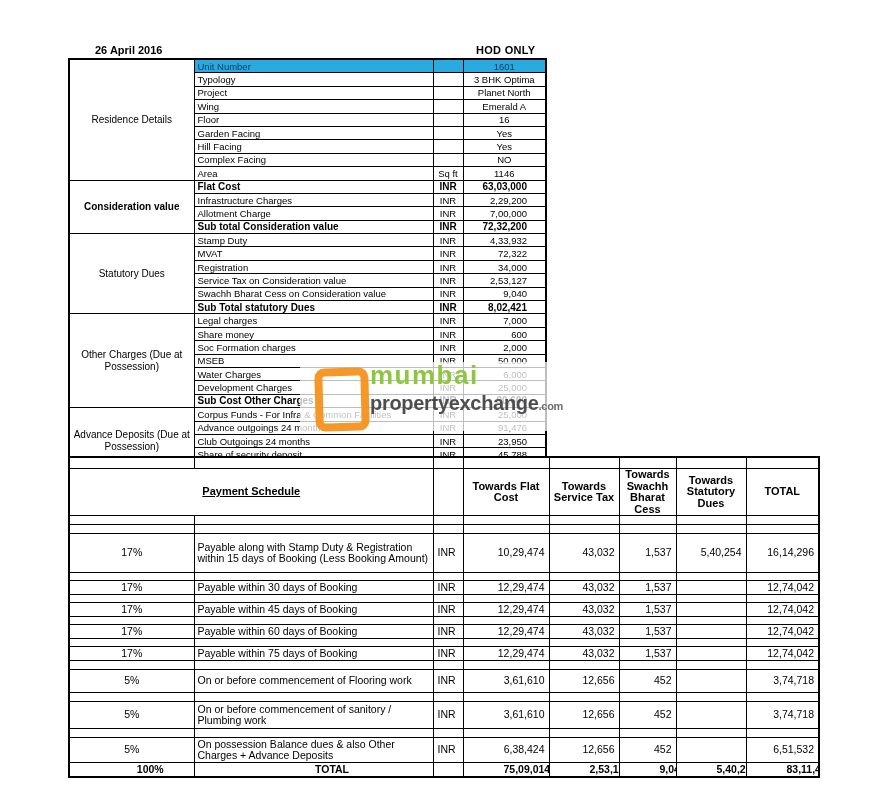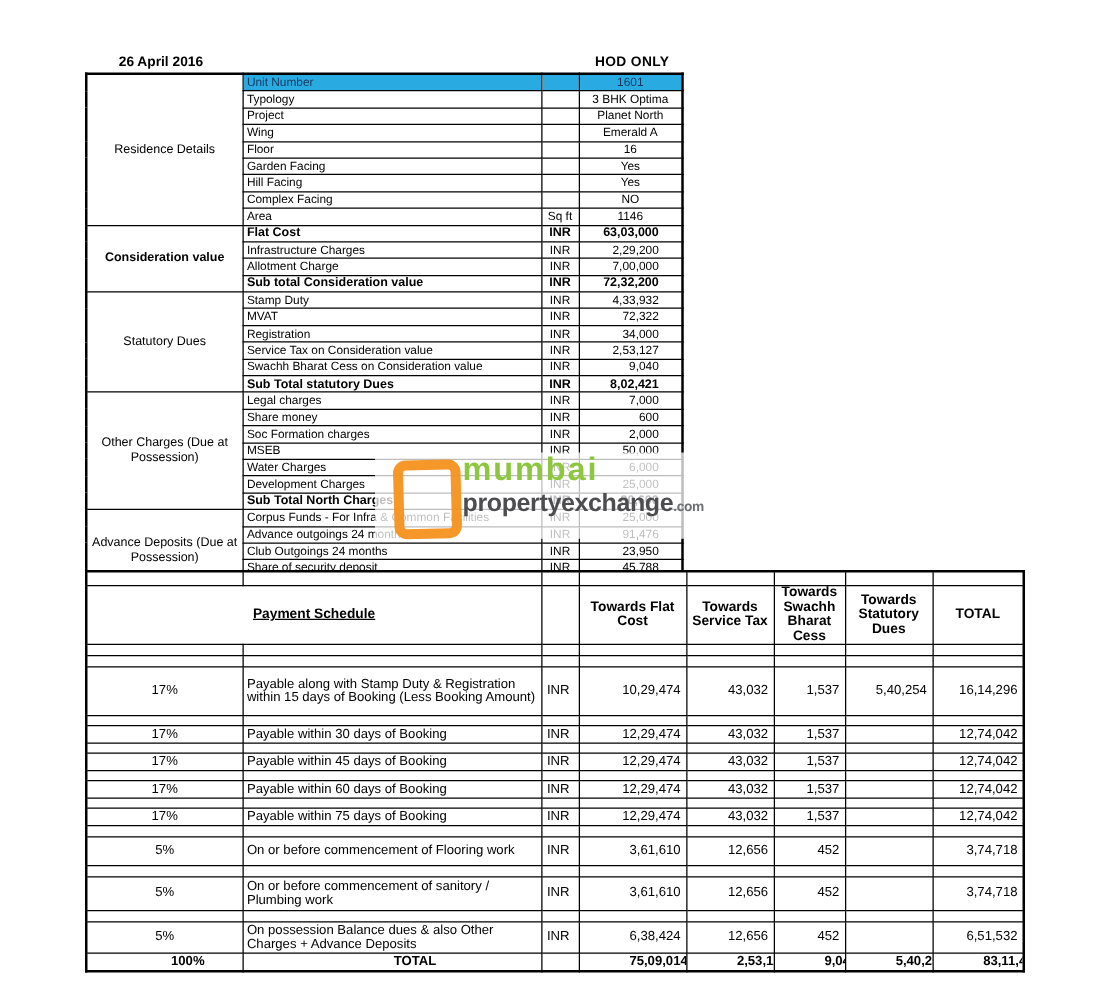--- a/index.html
+++ b/index.html
@@ -201,21 +201,21 @@
           <td class="rlabel">Water Charges</td>
           <td class="runit">INR</td>
           <td class="rvalue right">6,000</td>
         </tr>
         <tr>
           <td class="rlabel">Development Charges</td>
           <td class="runit">INR</td>
           <td class="rvalue right">25,000</td>
         </tr>
         <tr class="bold">
-          <td class="rlabel">Sub Total North Charges</td>
+          <td class="rlabel">Sub Cost Other Charges</td>
           <td class="runit">INR</td>
           <td class="rvalue right">90,600</td>
         </tr>
         <tr>
           <td class="group-label" rowspan="5">Advance Deposits (Due at Possession)</td>
           <td class="rlabel">Corpus Funds - For Infra &amp; Common Facilities</td>
           <td class="runit">INR</td>
           <td class="rvalue right">25,000</td>
         </tr>
         <tr>

